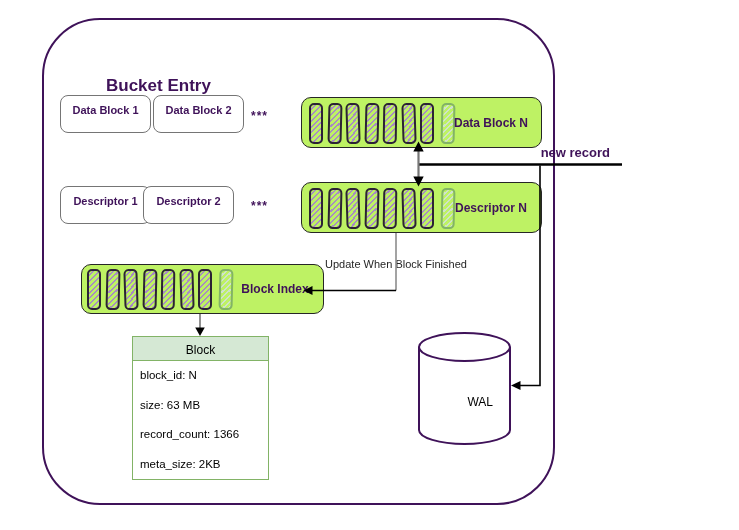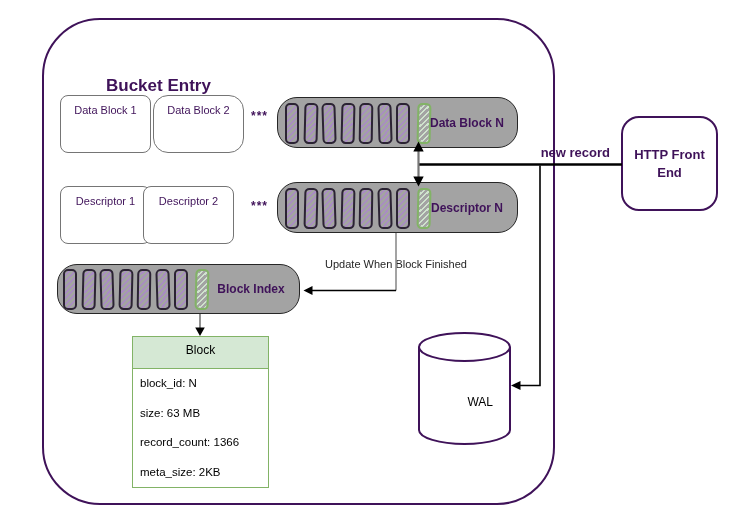--- a/index.html
+++ b/index.html
@@ -12,45 +12,45 @@
   }
   *{margin:0;padding:0;box-sizing:border-box;}
   body{background:#ffffff;font-family:"Liberation Sans",sans-serif;}
   .canvas{position:relative;width:739px;height:530px;background:#fff;overflow:hidden;}
 
   .bucket{position:absolute;left:42px;top:18px;width:513px;height:487px;
     border:2px solid var(--purple-dark);border-radius:58px;background:#fff;}
   .bucket-title{position:absolute;left:62px;top:56px;font-size:17px;font-weight:bold;
     color:var(--purple-dark);text-align:center;}
 
-  .gbox{position:absolute;width:91px;height:58px;border:1.5px solid var(--box-border-gray);
+  .gbox{position:absolute;width:91px;height:38px;border:1.5px solid var(--box-border-gray);
     border-radius:8px;background:#fff;text-align:center;padding-top:8px;
-    font-size:11px;font-weight:normal;color:var(--purple-dark);}
+    font-size:11px;font-weight:bold;color:var(--purple-dark);}
   .nbox{position:absolute;width:241px;height:51px;border:1.6px solid #262626;
-    border-radius:20px;background:#a3a3a3;}
+    border-radius:10px;background:#bef264;margin-left:24px;}
   .stars{position:absolute;font-size:12px;font-weight:bold;color:var(--purple-dark);
     letter-spacing:1px;}
 
   .bars{position:absolute;left:7px;top:5px;display:flex;gap:4.5px;}
   .bar{width:14px;height:41px;border:2px solid #2b2333;border-radius:5px;
     background:repeating-linear-gradient(135deg,rgba(0,0,0,0) 0px,rgba(0,0,0,0) 2.6px,var(--purple-hatch) 2.6px,var(--purple-hatch) 4.1px);}
   .bar:nth-child(2n){transform:rotate(1.4deg);}
   .bar:nth-child(3n){transform:rotate(-1.8deg);}
   .bar:nth-child(5n){transform:rotate(0.9deg);}
   .bar.green{margin-left:2px;border-color:var(--green-stroke);
     background:repeating-linear-gradient(135deg,rgba(0,0,0,0) 0px,rgba(0,0,0,0) 2.6px,#cfe3cd 2.6px,#cfe3cd 4.1px);}
   .nbox-label{position:absolute;right:6px;top:50%;transform:translateY(-50%);
     width:88px;text-align:center;font-size:12px;font-weight:bold;color:var(--purple-dark);}
 
   .update-label{position:absolute;left:306px;top:258px;width:180px;text-align:center;
     font-size:11px;color:#262626;}
 
   .block-table{position:absolute;left:132px;top:336px;width:137px;
     border:1.5px solid var(--green-stroke);background:#fff;}
-  .block-table .hdr{height:32px;background:var(--green-fill);
+  .block-table .hdr{height:24px;background:var(--green-fill);
     border-bottom:1.5px solid var(--green-stroke);text-align:center;line-height:26px;
     font-size:12px;color:#000;}
   .block-table .row{height:29.5px;line-height:29.5px;padding-left:7px;
     font-size:11.5px;color:#000;white-space:nowrap;}
 
   .wal-svg{position:absolute;left:416px;top:330px;}
   .wal-label{position:absolute;left:436px;top:395px;width:57px;text-align:right;
     font-size:12px;color:#000;}
 
   .http-box{position:absolute;left:621px;top:116px;width:97px;height:95px;
@@ -69,21 +69,21 @@
 
 <div class="canvas">
 
   <div class="bucket">
     <div class="bucket-title">Bucket Entry</div>
   </div>
 
   <div class="gbox" style="left:60px;top:95px;">
     <span>Data Block 1</span>
   </div>
-  <div class="gbox" style="left:153px;top:95px;border-radius:15px;">
+  <div class="gbox" style="left:153px;top:95px;">
     <span>Data Block 2</span>
   </div>
   <div class="stars" style="left:251px;top:109px;">***</div>
   <div class="nbox" style="left:277px;top:97px;">
     <div class="bars">
         <div class="bar"></div>
         <div class="bar"></div>
         <div class="bar"></div>
         <div class="bar"></div>
         <div class="bar"></div>
@@ -138,23 +138,20 @@
     <div class="row">record_count: 1366</div>
     <div class="row">meta_size: 2KB</div>
   </div>
 
   <svg class="wal-svg" width="98" height="122" viewBox="0 0 98 122">
     <path d="M3 17 V 100 A 45.5 14 0 0 0 94 100 V 17" fill="#ffffff" stroke="#3f1259" stroke-width="2"></path>
     <ellipse cx="48.5" cy="17" rx="45.5" ry="14" fill="#ffffff" stroke="#3f1259" stroke-width="2"></ellipse>
   </svg>
   <div class="wal-label">WAL</div>
 
-  <div class="http-box">
-    <span>HTTP Front End</span>
-  </div>
 
   <div class="new-record-label">new record</div>
 
   <svg class="connectors" viewBox="0 0 739 530">
 
     <path d="M418.5 164.5 H 622" stroke="#000000" stroke-width="2.6" fill="none"></path>
 
     <path d="M540 165.5 V 385.5 H 517" stroke="#000000" stroke-width="1.6" fill="none"></path>
     <path d="M511 385.5 L 520.5 381 L 520.5 390 Z" fill="#000000"></path>
 

